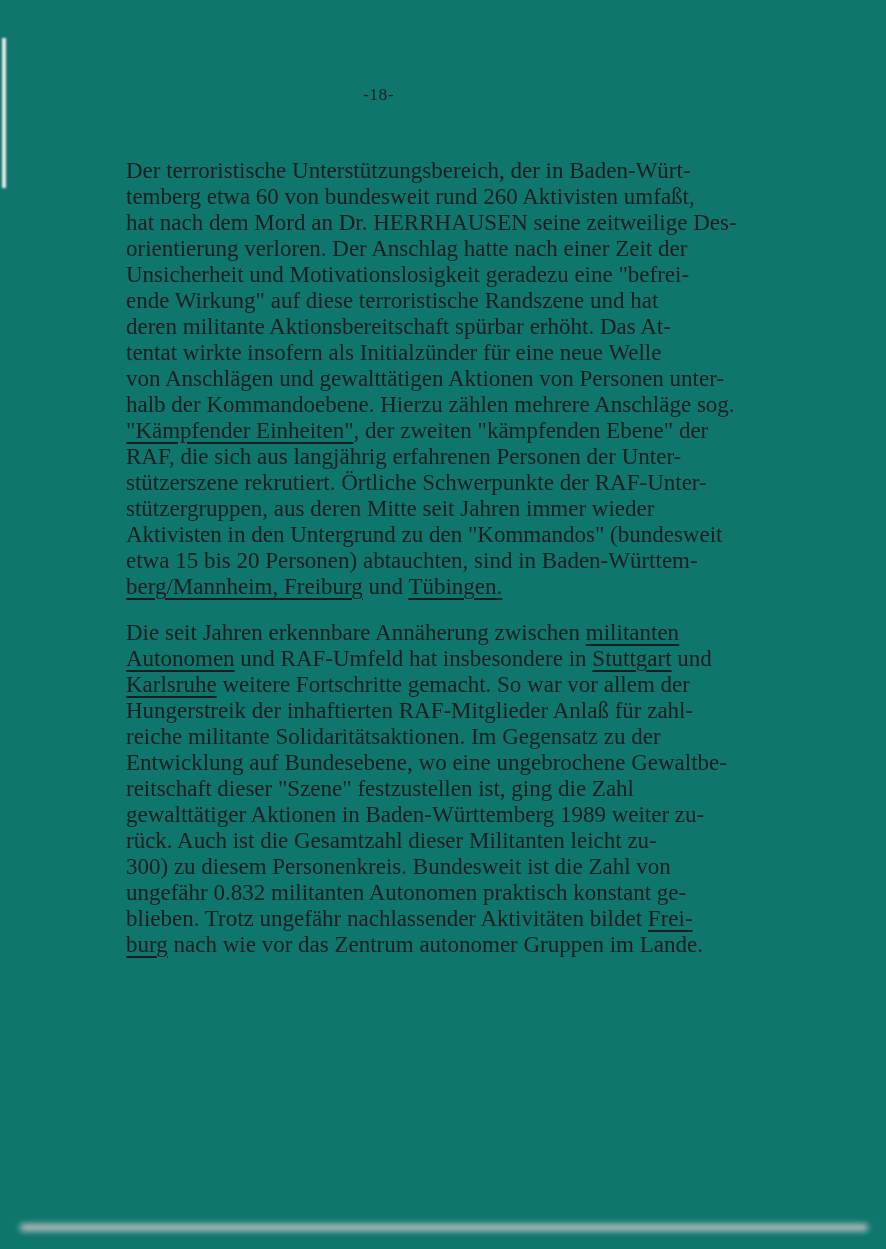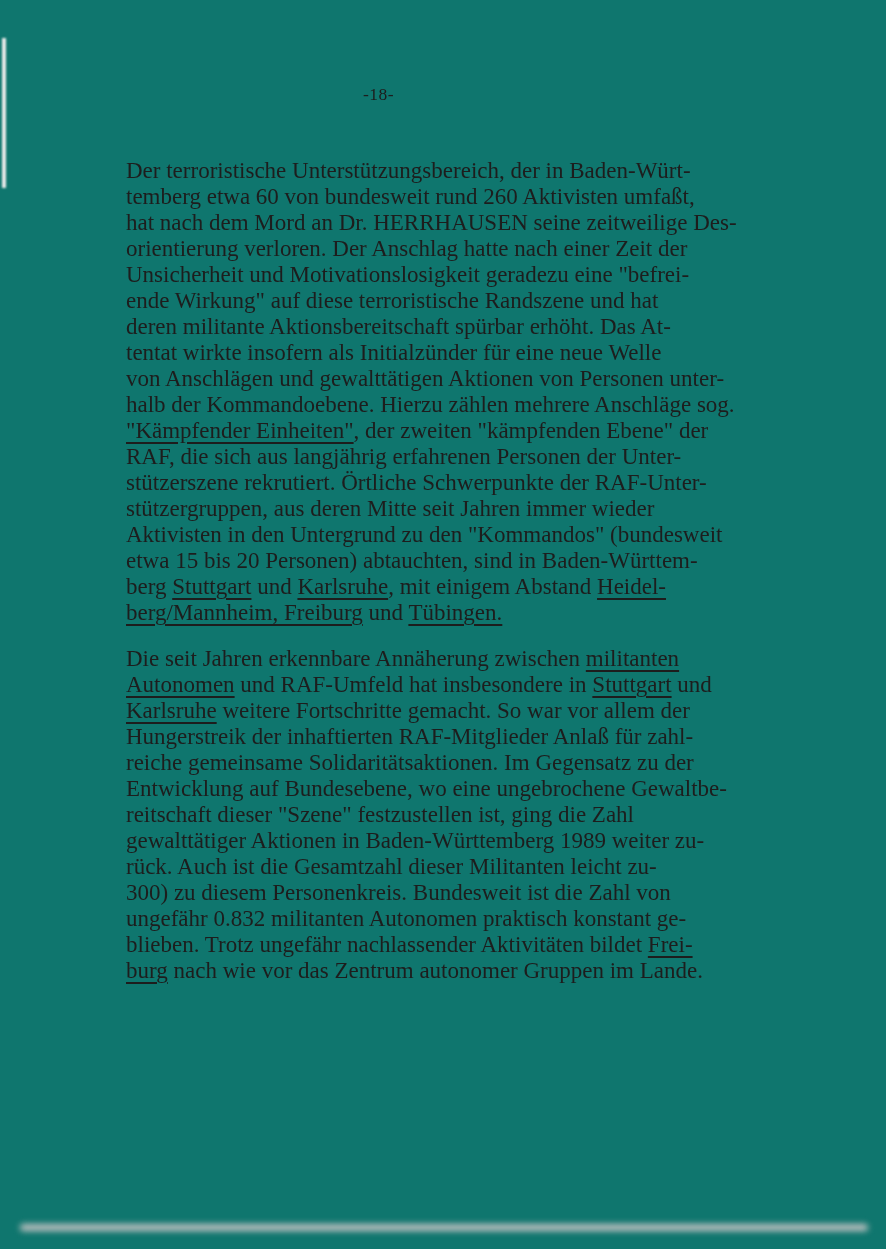--- a/index.html
+++ b/index.html
@@ -66,29 +66,28 @@
         <div class="line"><span>deren militante Aktionsbereitschaft spürbar erhöht. Das At-</span></div>
         <div class="line"><span>tentat wirkte insofern als Initialzünder für eine neue Welle</span></div>
         <div class="line"><span>von Anschlägen und gewalttätigen Aktionen von Personen unter-</span></div>
         <div class="line"><span>halb der Kommandoebene. Hierzu zählen mehrere Anschläge sog.</span></div>
         <div class="line"><span class="u">"Kämpfender Einheiten"</span><span>, der zweiten "kämpfenden Ebene" der</span></div>
         <div class="line"><span>RAF, die sich aus langjährig erfahrenen Personen der Unter-</span></div>
         <div class="line"><span>stützerszene rekrutiert. Örtliche Schwerpunkte der RAF-Unter-</span></div>
         <div class="line"><span>stützergruppen, aus deren Mitte seit Jahren immer wieder</span></div>
         <div class="line"><span>Aktivisten in den Untergrund zu den "Kommandos" (bundesweit</span></div>
         <div class="line"><span>etwa 15 bis 20 Personen) abtauchten, sind in Baden-Württem-</span></div>
-        <div class="line"><span>berg </span><span class="u">Stuttgart</span><span> und </span><span class="u">Karlsruhe</span><span>, mit einigem Abstand </span><span class="u">Heidel-</span></div>
         <div class="line"><span class="u">berg/Mannheim, Freiburg</span><span> und </span><span class="u">Tübingen.</span></div>
       </div>
       <div class="para">
         <div class="line"><span>Die seit Jahren erkennbare Annäherung zwischen </span><span class="u">militanten</span></div>
         <div class="line"><span class="u">Autonomen</span><span> und RAF-Umfeld hat insbesondere in </span><span class="u">Stuttgart</span><span> und</span></div>
         <div class="line"><span class="u">Karlsruhe</span><span> weitere Fortschritte gemacht. So war vor allem der</span></div>
         <div class="line"><span>Hungerstreik der inhaftierten RAF-Mitglieder Anlaß für zahl-</span></div>
-        <div class="line"><span>reiche gemeinsame Solidaritätsaktionen. Im Gegensatz zu der</span></div>
+        <div class="line"><span>reiche militante Solidaritätsaktionen. Im Gegensatz zu der</span></div>
         <div class="line"><span>Entwicklung auf Bundesebene, wo eine ungebrochene Gewaltbe-</span></div>
         <div class="line"><span>reitschaft dieser "Szene" festzustellen ist, ging die Zahl</span></div>
         <div class="line"><span>gewalttätiger Aktionen in Baden-Württemberg 1989 weiter zu-</span></div>
         <div class="line"><span>rück. Auch ist die Gesamtzahl dieser Militanten leicht zu-</span></div>
         <div class="line"><span>300) zu diesem Personenkreis. Bundesweit ist die Zahl von</span></div>
         <div class="line"><span>ungefähr 0.832 militanten Autonomen praktisch konstant ge-</span></div>
         <div class="line"><span>blieben. Trotz ungefähr nachlassender Aktivitäten bildet </span><span class="u">Frei-</span></div>
         <div class="line"><span class="u">burg</span><span> nach wie vor das Zentrum autonomer Gruppen im Lande.</span></div>
       </div>
     </div>

